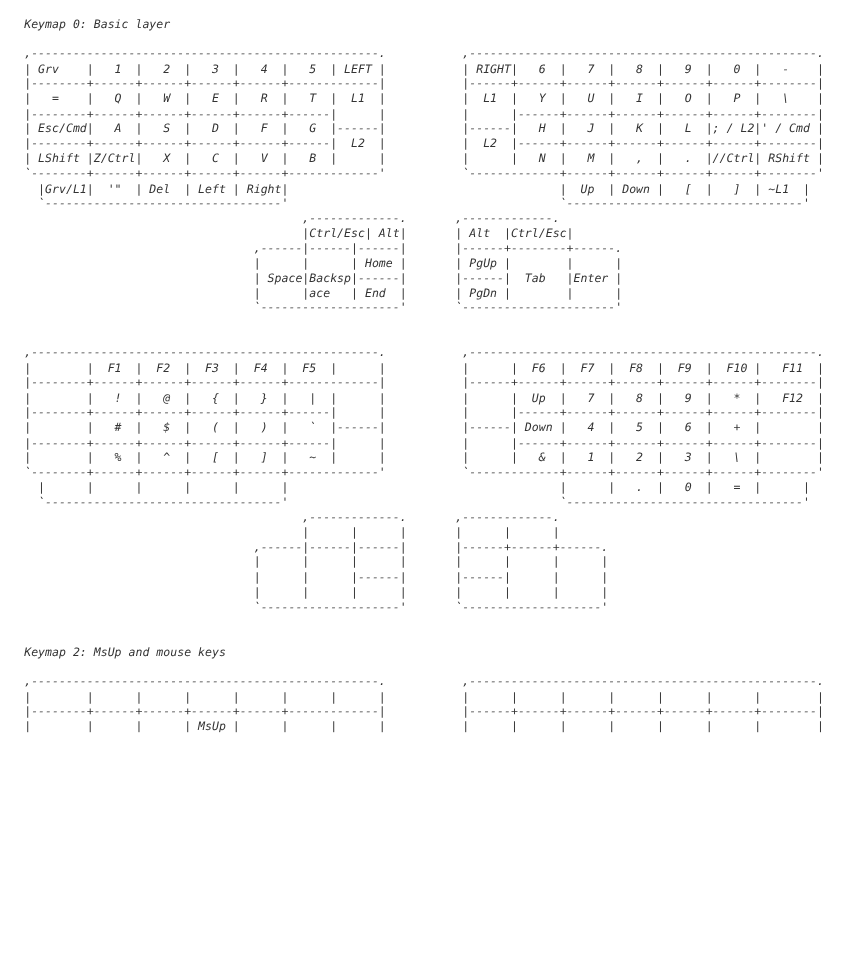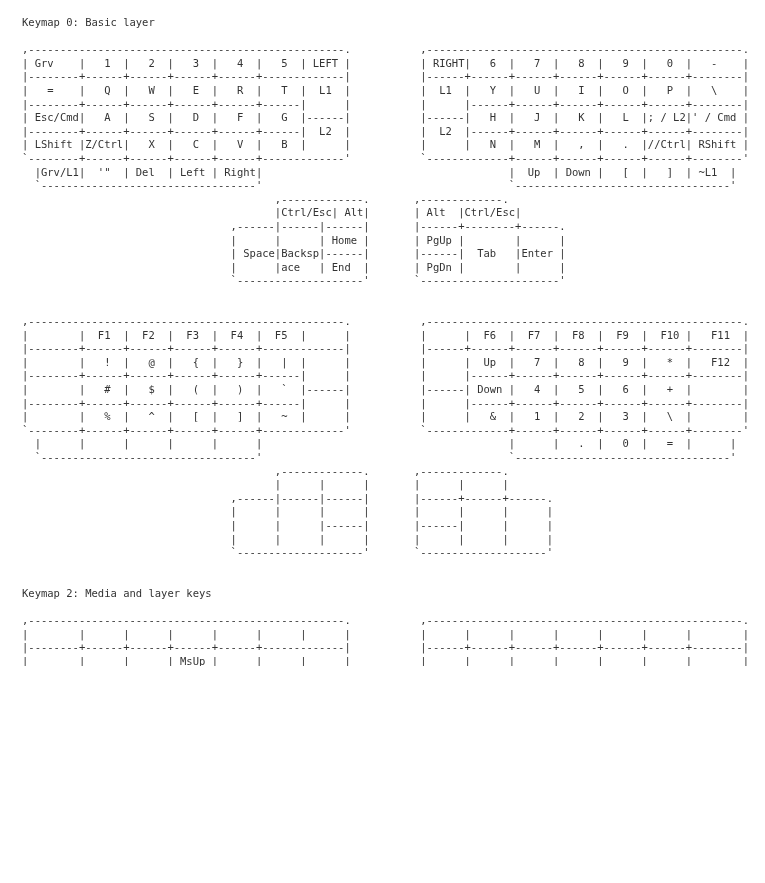--- a/index.html
+++ b/index.html
@@ -11,20 +11,21 @@
     width: 765px;
     height: 666px;
     box-sizing: border-box;
     padding: 16px 0 0 22px;
     overflow: hidden;
     background: #ffffff;
     font-family: "DejaVu Sans Mono", "Liberation Mono", monospace;
     font-size: 10.5px;
     line-height: 13.6px;
     color: #333333;
+    font-style: italic;
   }
   .keymap-title {
     white-space: pre;
     margin: 0 0 13.6px 0;
     font: inherit;
   }
   .keymap-art {
     white-space: pre;
     margin: 0 0 27.2px 0;
     font: inherit;
@@ -72,21 +73,21 @@
                                         ,-------------.       ,-------------.
                                         |      |      |       |      |      |
                                  ,------|------|------|       |------+------+------.
                                  |      |      |      |       |      |      |      |
                                  |      |      |------|       |------|      |      |
                                  |      |      |      |       |      |      |      |
                                  `--------------------'       `--------------------'</pre>
   </section>
 
   <section class="keymap">
-    <div class="keymap-title">Keymap 2: Media and layer keys</div>
+    <div class="keymap-title">Keymap 2: MsUp and mouse keys</div>
     <pre class="keymap-art">,--------------------------------------------------.           ,--------------------------------------------------.
 |        |      |      |      |      |      |      |           |      |      |      |      |      |      |        |
 |--------+------+------+------+------+-------------|           |------+------+------+------+------+------+--------|
 |        |      |      | MsUp |      |      |      |           |      |      |      |      |      |      |        |
 |--------+------+------+------+------+------|      |           |      |------+------+------+------+------+--------|
 |        |      |MsLeft|MsDown|MsRght|      |------|           |------| LEFT | DOWN |  UP  | RIGHT|      |  Play  |
 |--------+------+------+------+------+------|      |           |      |------+------+------+------+------+--------|
 |        |      |      |      |      |      |      |           |      |      |      | Prev | Next |      |        |
 `--------+------+------+------+------+-------------'           `-------------+------+------+------+------+--------'
   |      |      | Lclk | Mclk | Rclk |                                       |VolUp |VolDn | Mute |      |      |

